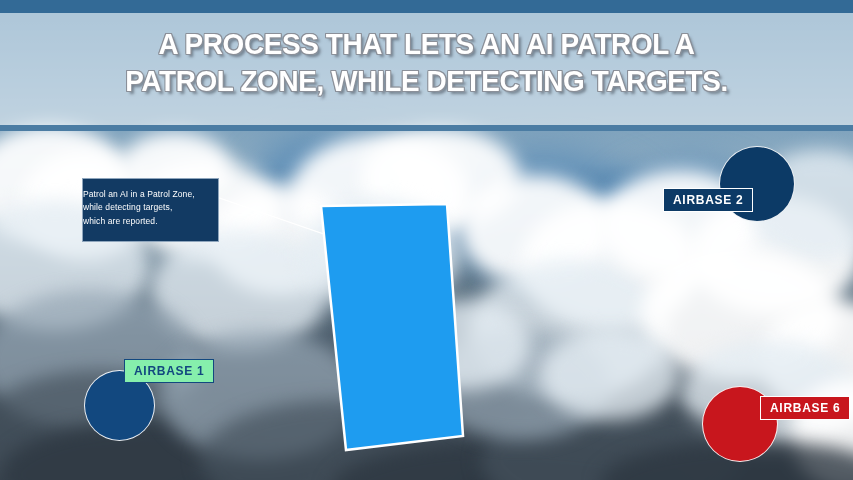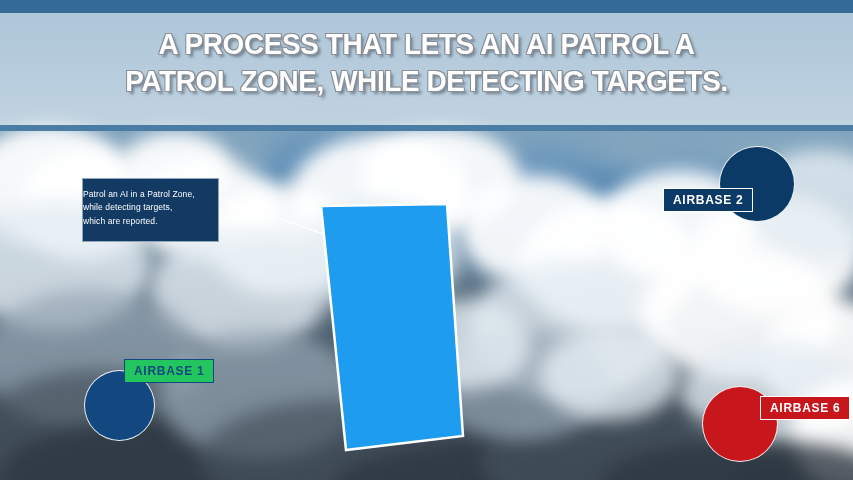--- a/index.html
+++ b/index.html
@@ -119,21 +119,21 @@
     position:absolute;
     font-size:12px;
     font-weight:bold;
     letter-spacing:0.7px;
     text-align:center;
     padding:4px 9px 4px 9px;
     white-space:nowrap;
   }
   #label1 {
     left:124px; top:359px;
-    background:#22c55e; color:#12487f;
+    background:#86efac; color:#12487f;
     border:1.5px solid #12487f;
   }
   #label2 {
     left:663px; top:188px;
     background:#0c3a66; color:#ffffff;
     border:1.5px solid #ffffff;
   }
   #label4 {
     left:760px; top:396px;
     background:#c8161d; color:#ffffff;

